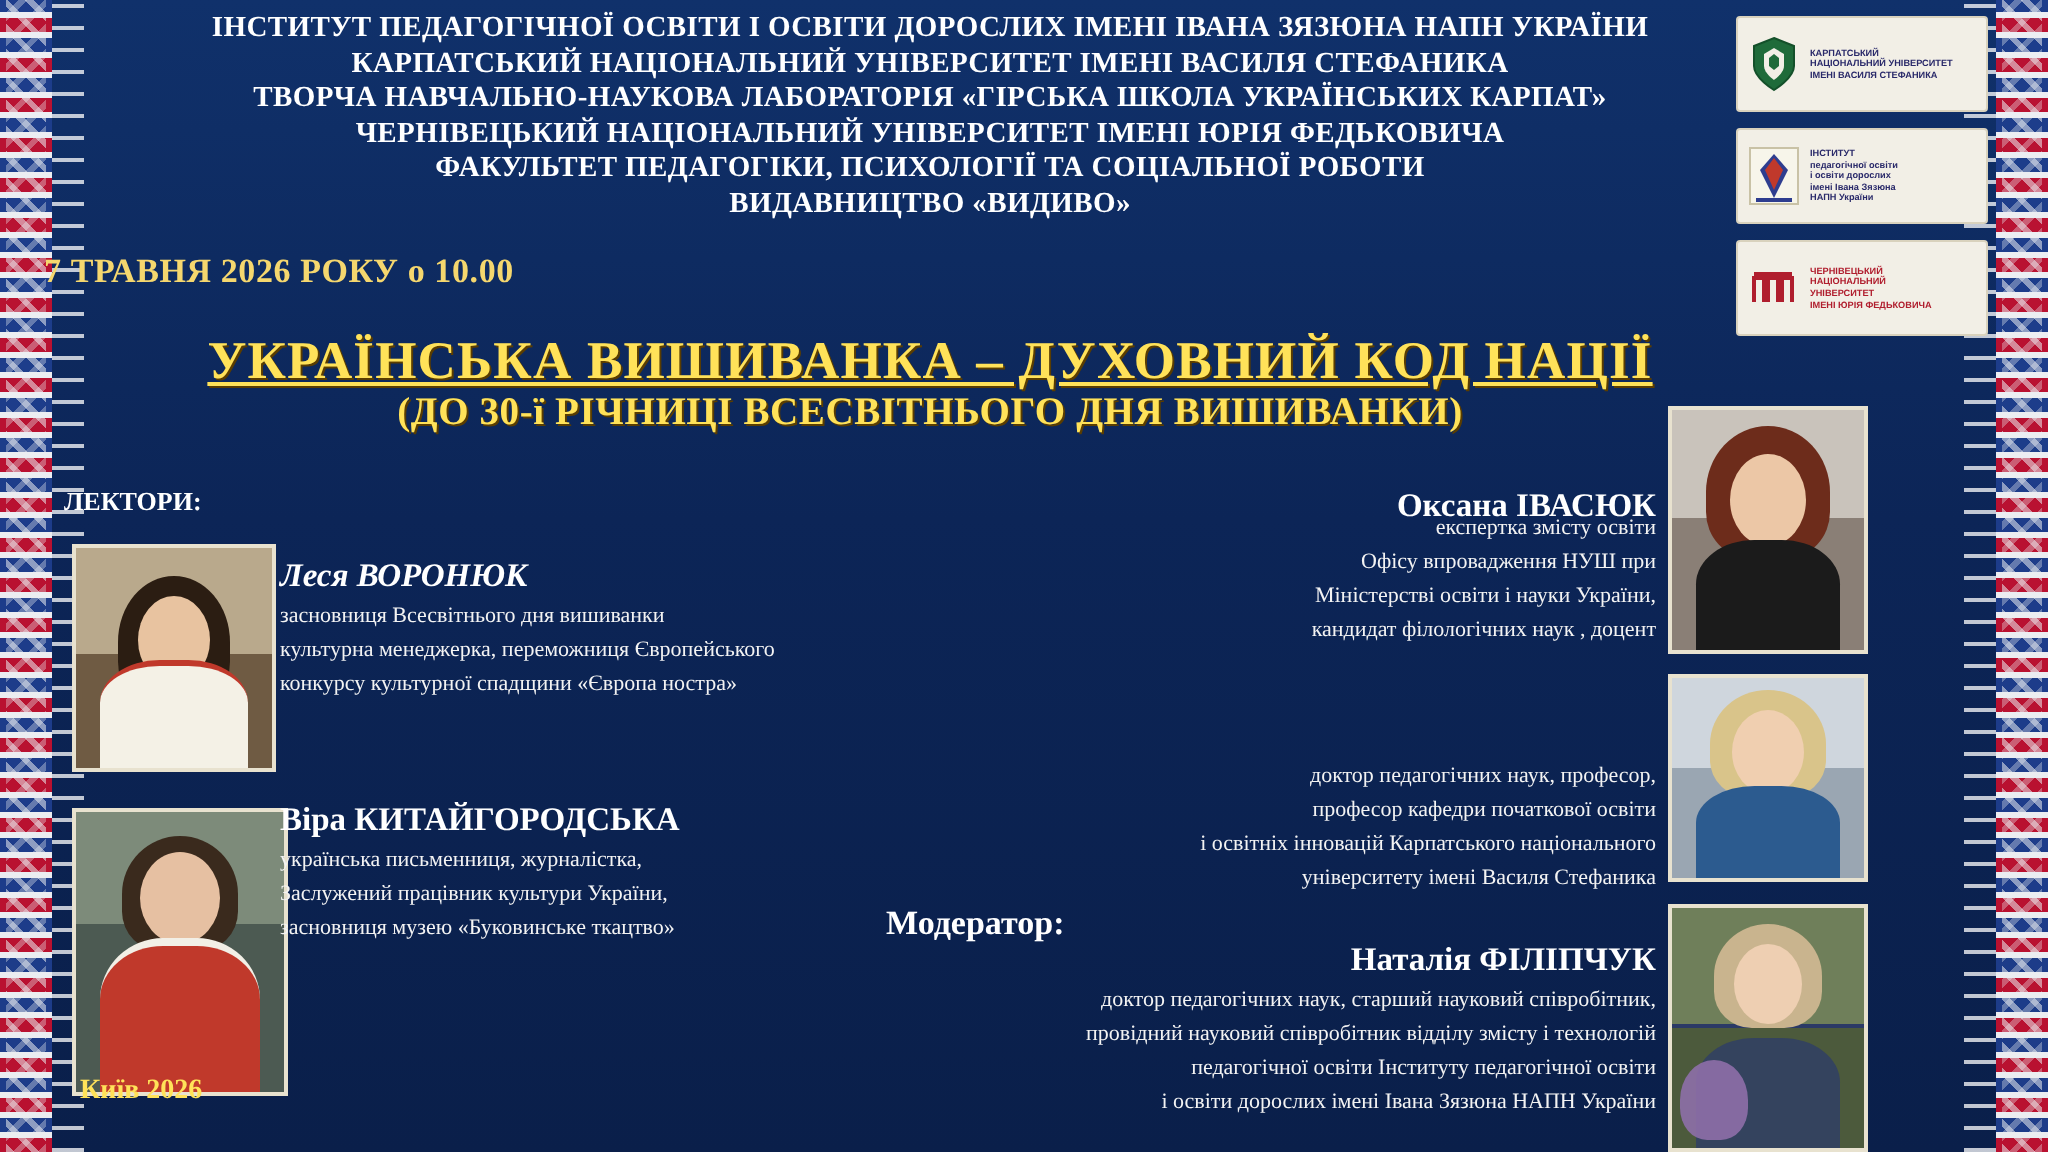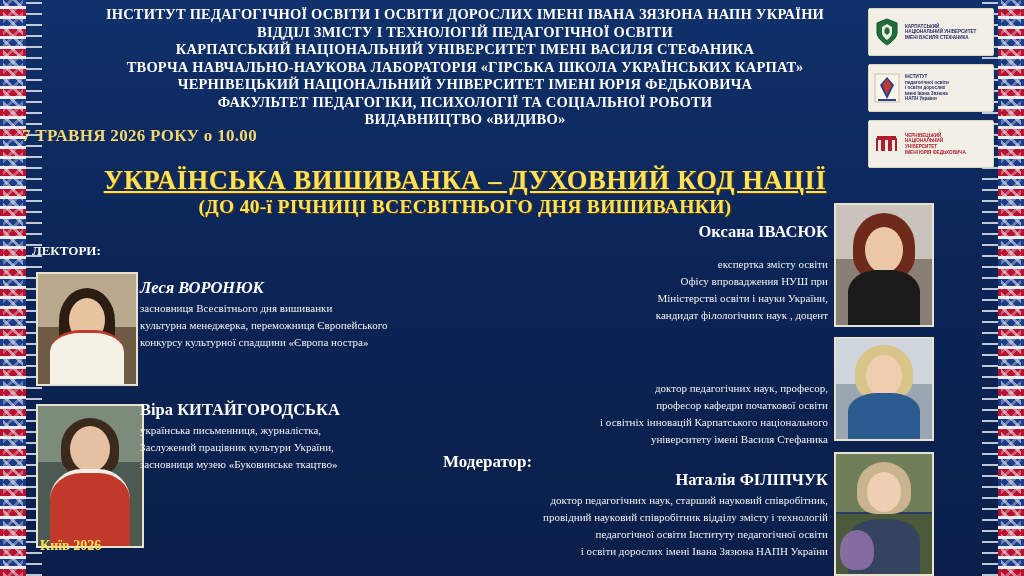--- a/index.html
+++ b/index.html
@@ -204,21 +204,20 @@
 
 <div id="poster">
 
   <div class="embroidery left"></div>
   <div class="embroidery-inner left"></div>
   <div class="embroidery right"></div>
   <div class="embroidery-inner right"></div>
 
   <div class="header">
     <div class="line">ІНСТИТУТ ПЕДАГОГІЧНОЇ ОСВІТИ І ОСВІТИ ДОРОСЛИХ ІМЕНІ ІВАНА ЗЯЗЮНА НАПН УКРАЇНИ</div>
-    <div class="line">ВІДДІЛ ЗМІСТУ І ТЕХНОЛОГІЙ ПЕДАГОГІЧНОЇ ОСВІТИ</div>
     <div class="line">КАРПАТСЬКИЙ НАЦІОНАЛЬНИЙ  УНІВЕРСИТЕТ ІМЕНІ ВАСИЛЯ СТЕФАНИКА</div>
     <div class="line">ТВОРЧА НАВЧАЛЬНО-НАУКОВА ЛАБОРАТОРІЯ «ГІРСЬКА ШКОЛА УКРАЇНСЬКИХ КАРПАТ»</div>
     <div class="line">ЧЕРНІВЕЦЬКИЙ НАЦІОНАЛЬНИЙ  УНІВЕРСИТЕТ ІМЕНІ ЮРІЯ ФЕДЬКОВИЧА</div>
     <div class="line">ФАКУЛЬТЕТ ПЕДАГОГІКИ, ПСИХОЛОГІЇ ТА СОЦІАЛЬНОЇ РОБОТИ</div>
     <div class="line">ВИДАВНИЦТВО «ВИДИВО»</div>
   </div>
 
   <div class="logos">
 
     <div class="logo-card">
@@ -266,21 +265,21 @@
 УНІВЕРСИТЕТ
 ІМЕНІ ЮРІЯ ФЕДЬКОВИЧА</div>
     </div>
 
   </div>
 
   <div class="date">7 ТРАВНЯ 2026 РОКУ о 10.00</div>
 
   <div class="title-wrap">
     <div class="title-main">УКРАЇНСЬКА ВИШИВАНКА – ДУХОВНИЙ КОД НАЦІЇ</div>
-    <div class="title-sub">(ДО 40-ї РІЧНИЦІ ВСЕСВІТНЬОГО ДНЯ ВИШИВАНКИ)</div>
+    <div class="title-sub">(ДО 30-ї РІЧНИЦІ ВСЕСВІТНЬОГО ДНЯ ВИШИВАНКИ)</div>
   </div>
 
   <div class="lecturers-label">ЛЕКТОРИ:</div>
 
   <div class="photo" style="left:36px; top:272px; width:98px; height:110px;">
     <div class="sky" style="background:#b9a98c;"></div>
     <div style="position:absolute; left:0; right:0; top:48%; bottom:0; background:#6f5b43;"></div>
     <div class="hair" style="top:14px; width:56px; height:66px; background:#2b1d12;"></div>
     <div class="head" style="top:24px; width:36px; height:44px; background:#e8c3a0;"></div>
     <div class="body" style="background:#f4f1e6; border-top:3px solid #c0392b;"></div>
@@ -302,21 +301,21 @@
 Заслужений працівник культури України,
 засновниця музею «Буковинське ткацтво»</div>
 
   <div class="photo" style="left:834px; top:203px; width:96px; height:120px;">
     <div class="sky" style="background:#c9c3bb;"></div>
     <div style="position:absolute; left:0; right:0; top:45%; bottom:0; background:#8a7f76;"></div>
     <div class="hair" style="top:8px; width:62px; height:66px; background:#6d2c1b;"></div>
     <div class="head" style="top:22px; width:38px; height:46px; background:#ecc7a6;"></div>
     <div class="body" style="background:#1b1b1b;"></div>
   </div>
-  <div class="person-name" style="right:196px; top:222px; text-align:right;">Оксана ІВАСЮК</div>
+  <div class="person-name" style="right:196px; top:243px; text-align:right;">Оксана ІВАСЮК</div>
   <div class="person-desc right" style="right:196px; top:256px; width:360px; white-space: pre-line;">експертка змісту освіти
 Офісу впровадження  НУШ при
 Міністерстві  освіти і науки України,
 кандидат філологічних наук , доцент</div>
 
   <div class="photo" style="left:834px; top:337px; width:96px; height:100px;">
     <div class="sky" style="background:#cfd6dd;"></div>
     <div style="position:absolute; left:0; right:0; top:45%; bottom:0; background:#9aa6b2;"></div>
     <div class="hair" style="top:6px; width:58px; height:54px; background:#d9c48a;"></div>
     <div class="head" style="top:16px; width:36px; height:42px; background:#f0cfb0;"></div>

